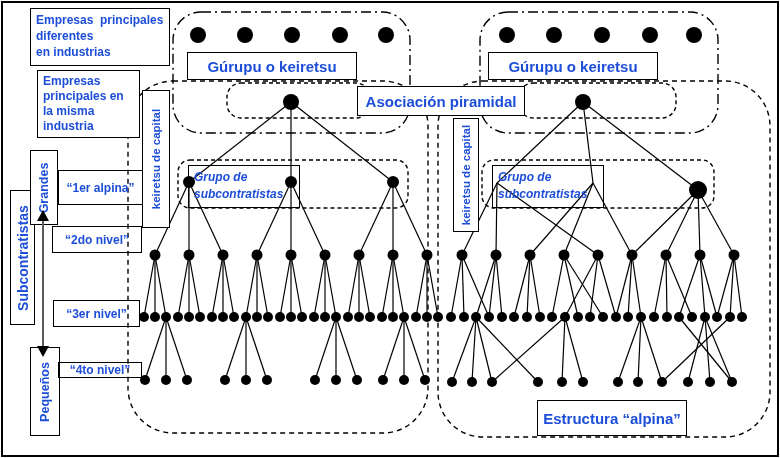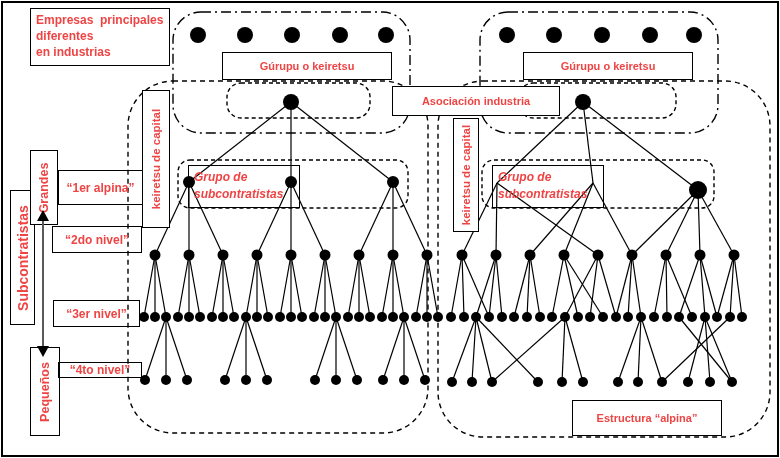--- a/index.html
+++ b/index.html
@@ -1,27 +1,27 @@
 <!DOCTYPE html>
 <html><head>
 <meta charset="utf-8">
 <style>
   html,body{margin:0;padding:0;background:#e8e8e8;}
   .canvas{
     position:relative;width:780px;height:458px;background:#fff;
-    font-family:"Liberation Sans","DejaVu Sans",sans-serif;color:#ef4444;overflow:hidden;
+    font-family:"Liberation Sans","DejaVu Sans",sans-serif;color:#1d4ed8;overflow:hidden;
   }
   .frame{position:absolute;left:1px;top:1px;right:1px;bottom:1px;border:2px solid #000;pointer-events:none;}
   svg.layer{position:absolute;left:0;top:0;}
   .box{position:absolute;border:1.6px solid #000;background:#fff;box-sizing:border-box;font-weight:bold;}
   .box.clear{background:transparent;}
   .tl{padding:3px 5px;}
   .ln{white-space:pre;font-size:12px;line-height:16px;}
   .center{display:flex;align-items:center;justify-content:center;text-align:center;}
-  .f13{font-size:11px;margin-left:35px;}
+  .f13{font-size:15px;}
   .f12{font-size:12px;}
   .vbox{display:flex;align-items:center;justify-content:center;}
   .vtext{transform:rotate(-90deg);white-space:nowrap;font-weight:bold;}
   .grupo .ln{font-size:12px;line-height:17px;font-style:italic;}
   .arrow{position:absolute;display:flex;flex-direction:column;align-items:center;z-index:6;}
   .ah{width:0;height:0;border-left:6px solid transparent;border-right:6px solid transparent;}
   .ah.up{border-bottom:11px solid #000;}
   .ah.down{border-top:11px solid #000;}
   .ash{width:2px;flex:1;background:#5a5a5a;}
 </style>
@@ -255,25 +255,31 @@
       <circle cx="710" cy="382" r="5" fill="#000000"></circle>
       <circle cx="732" cy="382" r="5" fill="#000000"></circle>
     </svg>
 
   <div class="box tl" style="left:30px;top:8px;width:140px;height:58px;">
     <div class="ln">Empresas  principales</div>
     <div class="ln">diferentes</div>
     <div class="ln">en industrias</div>
   </div>
 
+  <div class="box tl" style="left:37px;top:70px;width:103px;height:68px;">
+    <div class="ln" style="line-height:15px;">Empresas</div>
+    <div class="ln" style="line-height:15px;">principales en</div>
+    <div class="ln" style="line-height:15px;">la misma</div>
+    <div class="ln" style="line-height:15px;">industria</div>
+  </div>
 
   <div class="box center f13" style="left:187px;top:52px;width:170px;height:28px;">Gúrupu o keiretsu</div>
   <div class="box center f13" style="left:488px;top:52px;width:170px;height:28px;">Gúrupu o keiretsu</div>
 
-  <div class="box center f13" style="left:357px;top:86px;width:168px;height:30px;">Asociación industria</div>
+  <div class="box center f13" style="left:357px;top:86px;width:168px;height:30px;">Asociación piramidal</div>
 
   <div class="box vbox" style="left:142px;top:90px;width:28px;height:138px;">
     <span class="vtext" style="font-size:11.5px;">keiretsu de capital</span>
   </div>
   <div class="box vbox" style="left:453px;top:118px;width:26px;height:114px;">
     <span class="vtext" style="font-size:11.5px;">keiretsu de capital</span>
   </div>
 
   <div class="box clear tl grupo" style="left:188px;top:165px;width:112px;height:43px;">
     <div class="ln">Grupo de</div>

